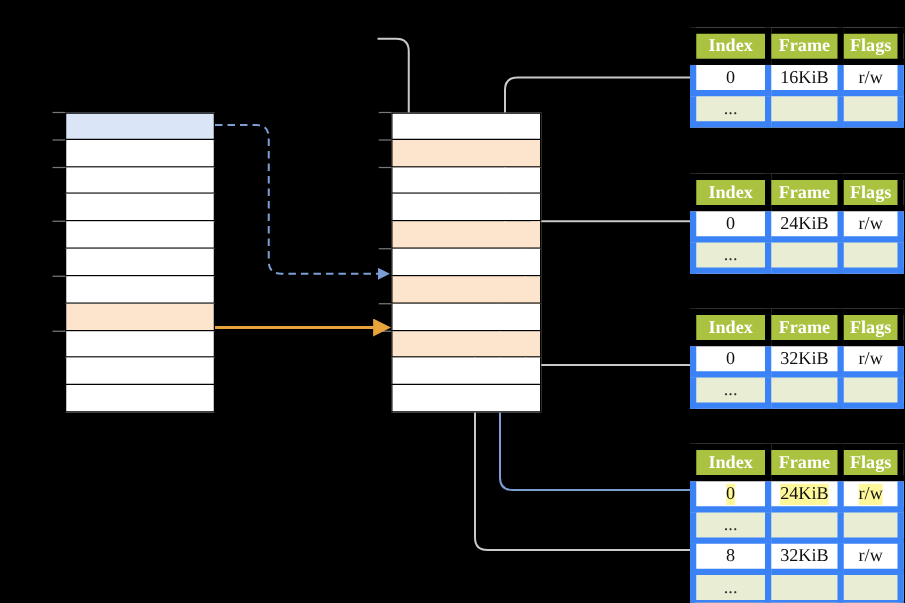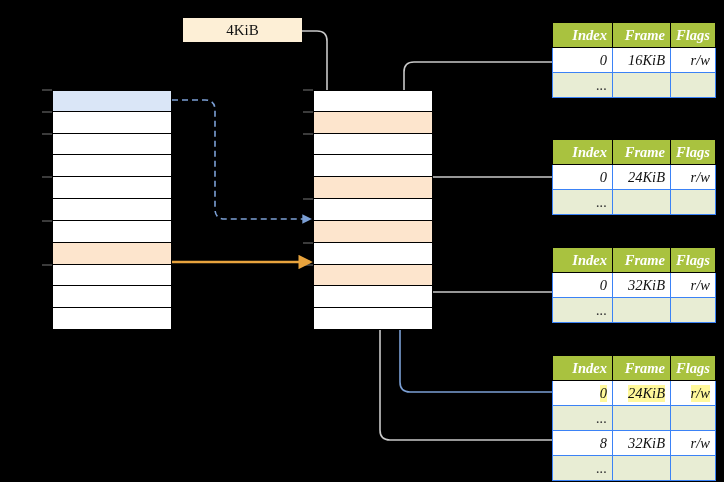--- a/index.html
+++ b/index.html
@@ -13,24 +13,24 @@
   .memrow{box-sizing:border-box;border:1px solid #000;border-top:none;
           background:#ffffff;width:100%;}
   .memrow.first{border-top:1px solid #000;}
   .memrow.blue{background:#dae6f7;}
   .memrow.peach{background:#fde5cd;}
 
   
   .ptable{position:absolute;border-collapse:collapse;
           border:1px solid #000;background:#fff;
           font-size:14.5px;color:#111;}
-  .ptable td,.ptable th{border:1px solid #3b82f6;padding:1px 5px;
+  .ptable td,.ptable th{border:5px solid #3b82f6;padding:1px 5px;
           height:25px;box-sizing:border-box;
-          font-weight:normal;text-align:right;vertical-align:middle;
-          white-space:nowrap;font-style:italic;}
+          font-weight:normal;text-align:center;vertical-align:middle;
+          white-space:nowrap;}
   .ptable thead th{background:#a9c23f;color:#ffffff;font-weight:bold;
           border-color:#000;}
   .ptable tr.ellipsis td{background:#e8edd4;color:#333;}
   .c-index{width:60px;}
   .c-frame{width:58px;}
   .c-flags{width:30px;}
   .hl{background:#fff89a;}
   .cellmark{display:inline-block;}
 
   
@@ -84,21 +84,20 @@
 
     <path d="M 552 440 L 390 440 Q 380 440 380 430 L 380 272" fill="none" stroke="#c9c9c9" stroke-width="1.6" marker-end="url(#arrGray)"></path>
 
     <path d="M 552 392 L 410 392 Q 400 392 400 382 L 400 225" fill="none" stroke="#7b9fd4" stroke-width="1.6" marker-end="url(#arrBlue)"></path>
 
     <path d="M 172 100 L 205 100 Q 215 100 215 110 L 215 209 Q 215 219 225 219 L 310 219" fill="none" stroke="#7b9fd4" stroke-width="1.6" stroke-dasharray="6 4" marker-end="url(#arrBlue)"></path>
 
     <path d="M 172 262 L 310 262" fill="none" stroke="#e8a33d" stroke-width="2.4" marker-end="url(#arrOrange)"></path>
   </svg>
 
-  <div class="labelbox" style="left:183px;top:18px;width:119px;height:24px;">4KiB</div>
 
   <div class="memcol" id="left-col" style="left:52px;top:90px;width:120px;">
       <div class="memrow first blue" style="height: 21.8182px;"></div>
       <div class="memrow" style="height: 21.8182px;"></div>
       <div class="memrow" style="height: 21.8182px;"></div>
       <div class="memrow" style="height: 21.8182px;"></div>
       <div class="memrow" style="height: 21.8182px;"></div>
       <div class="memrow" style="height: 21.8182px;"></div>
       <div class="memrow" style="height: 21.8182px;"></div>
       <div class="memrow peach" style="height: 21.8182px;"></div>

